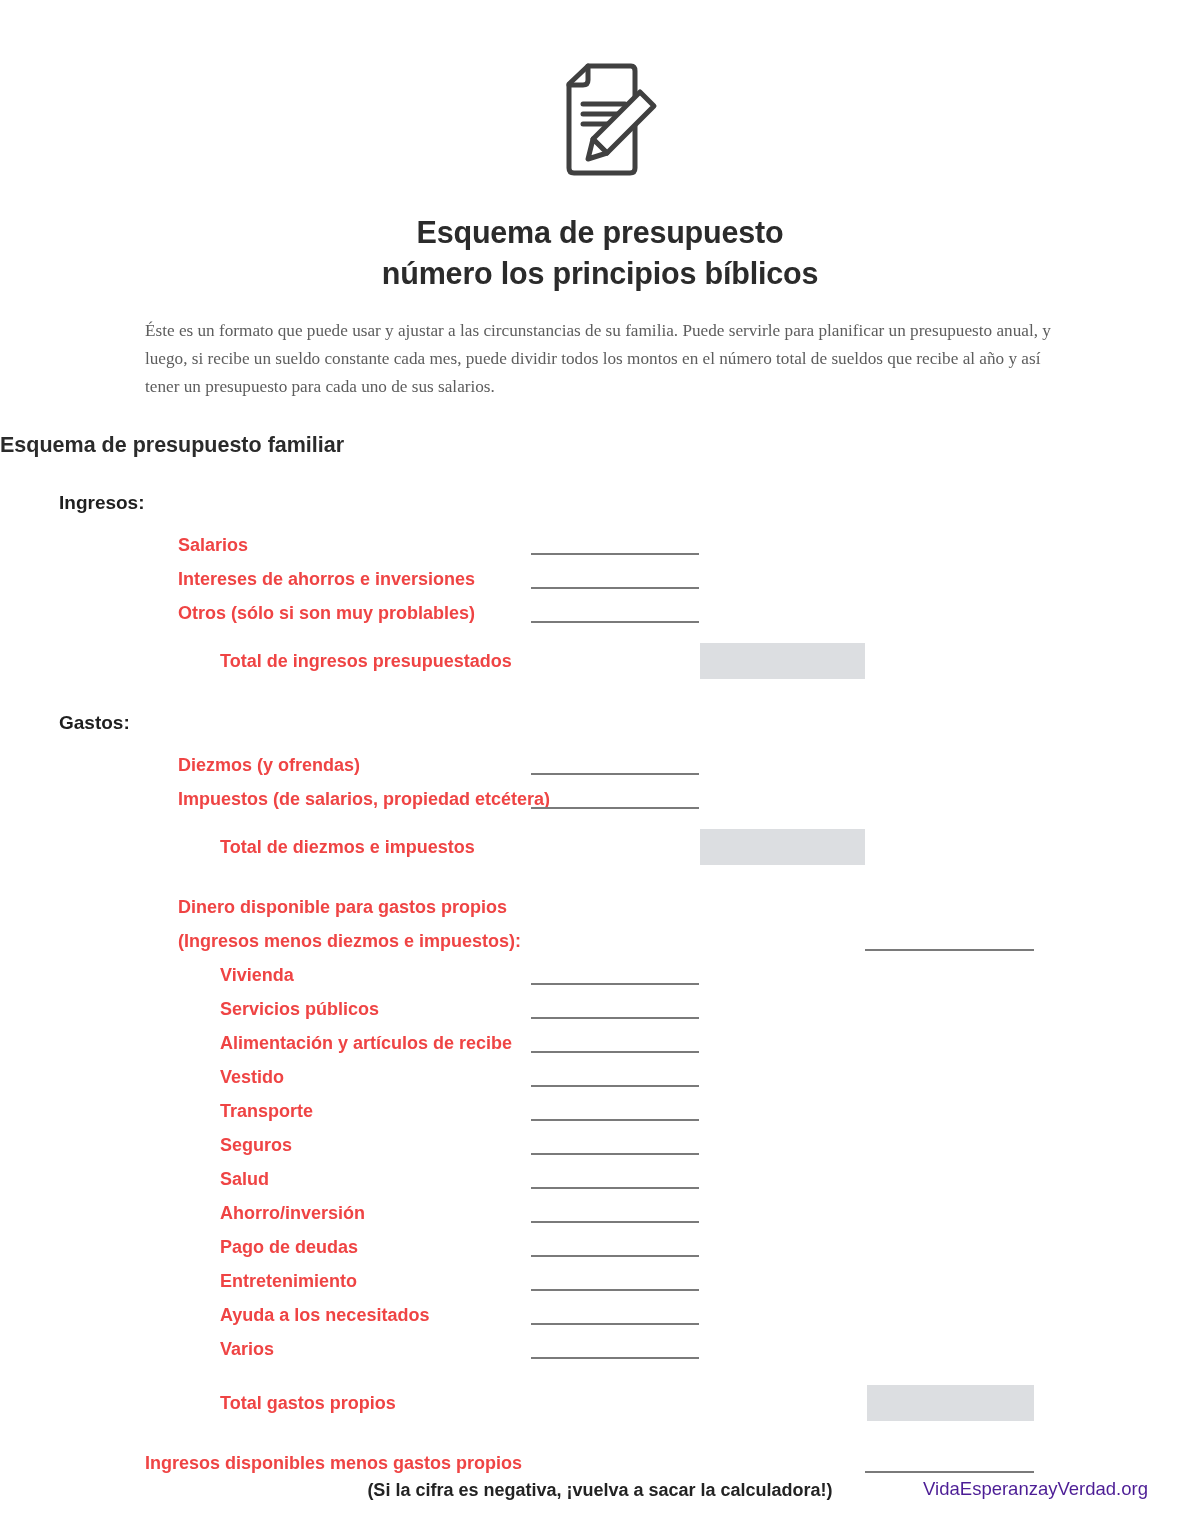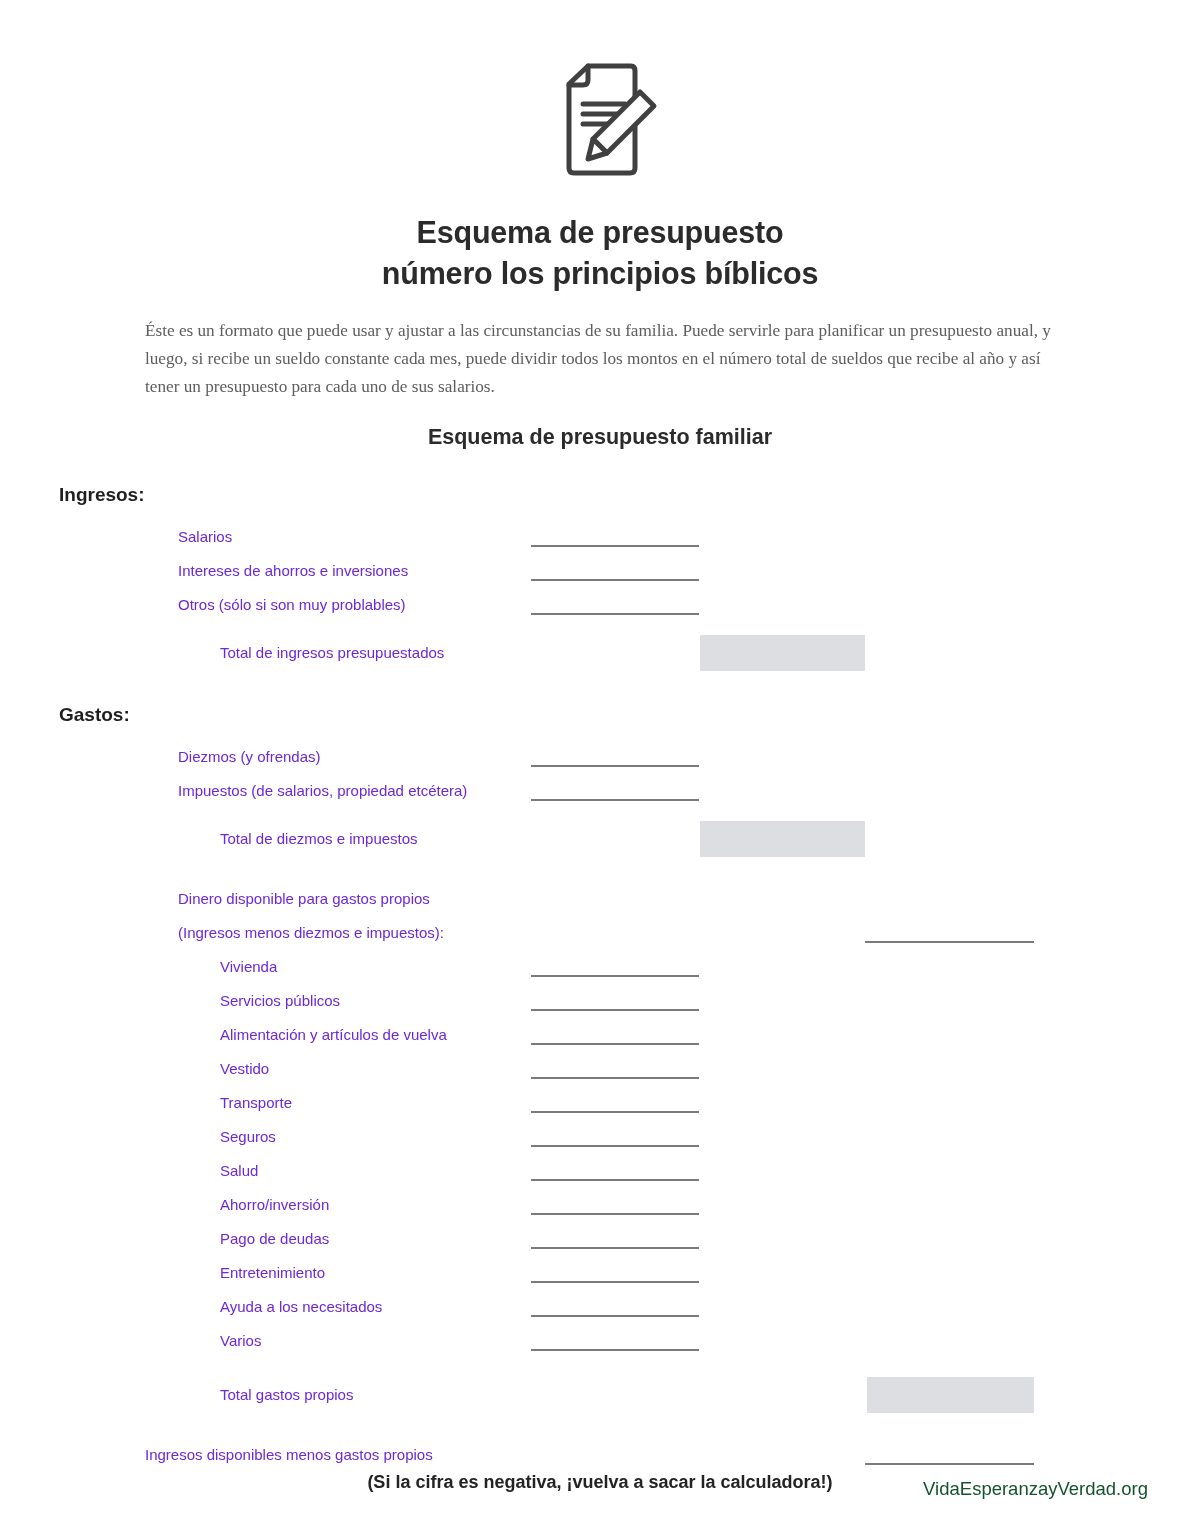--- a/index.html
+++ b/index.html
@@ -52,22 +52,22 @@
     margin: 24px 140px 0 145px;
     font-size: 17.2px;
     line-height: 1.62;
     color: #5d5d5d;
     text-align: left;
     font-family: Liberation Serif, serif;
   }
 
   
   .subtitle {
-    margin-top: 24px;
-    text-align: center;
+    margin-top: 32px;
+    text-align: left;
     font-size: 21.5px;
     font-weight: bold;
     color: #2b2b2b;
   }
 
   
   .form {
     margin-top: 34px;
     position: relative;
   }
@@ -79,24 +79,25 @@
     margin-left: 59px;
   }
 
   .row {
     position: relative;
     height: 34px;
     line-height: 34px;
   }
 
   .row .label {
-    font-size: 15px;
-    color: #6d28d9;
+    font-size: 18px;
+    color: #ef4444;
     white-space: nowrap;
     display: inline-block;
+    font-weight: bold;
   }
 
   .indent-1 .label { margin-left: 178px; }
   .indent-2 .label { margin-left: 220px; }
 
   
   .rule {
     position: absolute;
     height: 2px;
     background: #7a7a7a;
@@ -125,21 +126,21 @@
     font-weight: bold;
     color: #232323;
   }
 
   
   .footer {
     position: absolute;
     right: 52px;
     bottom: 27px;
     font-size: 18.5px;
-    color: #14532d;
+    color: #4c1d95;
   }
 </style>
 </head>
 <body>
 
 <div class="page">
 
   <div class="header">
 
     <svg class="doc-icon" viewBox="0 0 128 118">
@@ -230,21 +231,21 @@
       <span class="label">Vivienda</span>
       <span class="rule rule-mid"></span>
     </div>
 
     <div class="row indent-2">
       <span class="label">Servicios públicos</span>
       <span class="rule rule-mid"></span>
     </div>
 
     <div class="row indent-2">
-      <span class="label">Alimentación y artículos de vuelva</span>
+      <span class="label">Alimentación y artículos de recibe</span>
       <span class="rule rule-mid"></span>
     </div>
 
     <div class="row indent-2">
       <span class="label">Vestido</span>
       <span class="rule rule-mid"></span>
     </div>
 
     <div class="row indent-2">
       <span class="label">Transporte</span>

